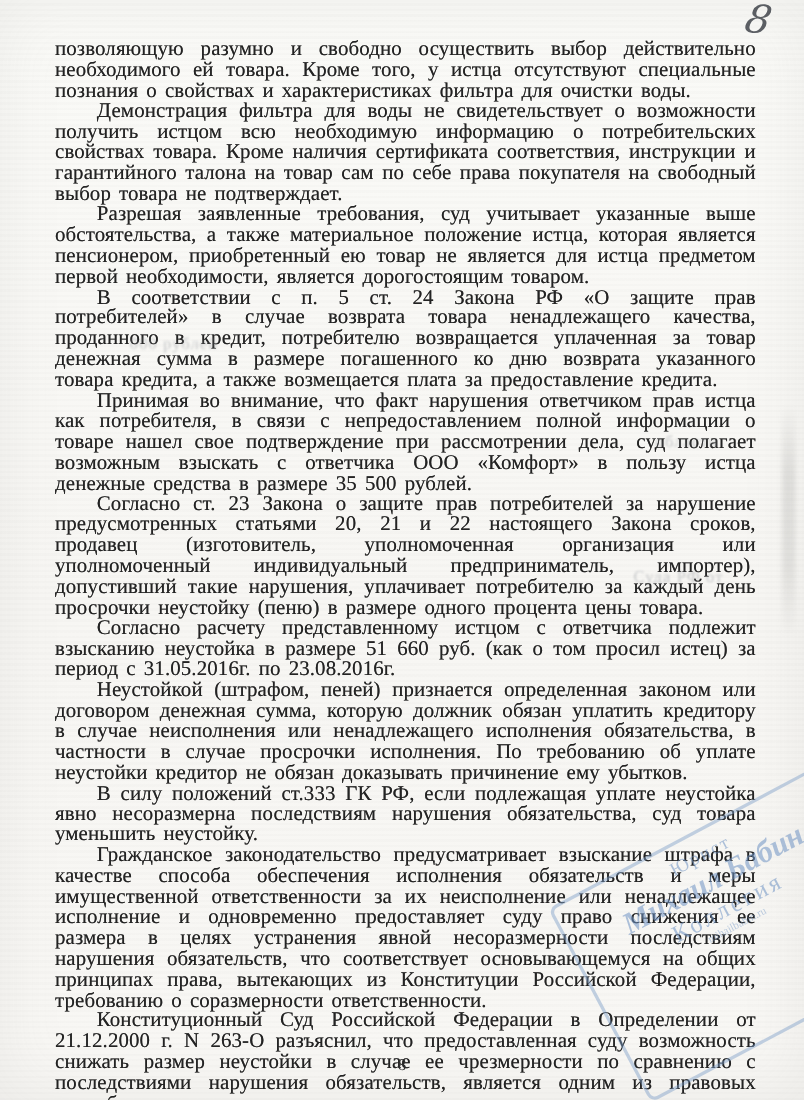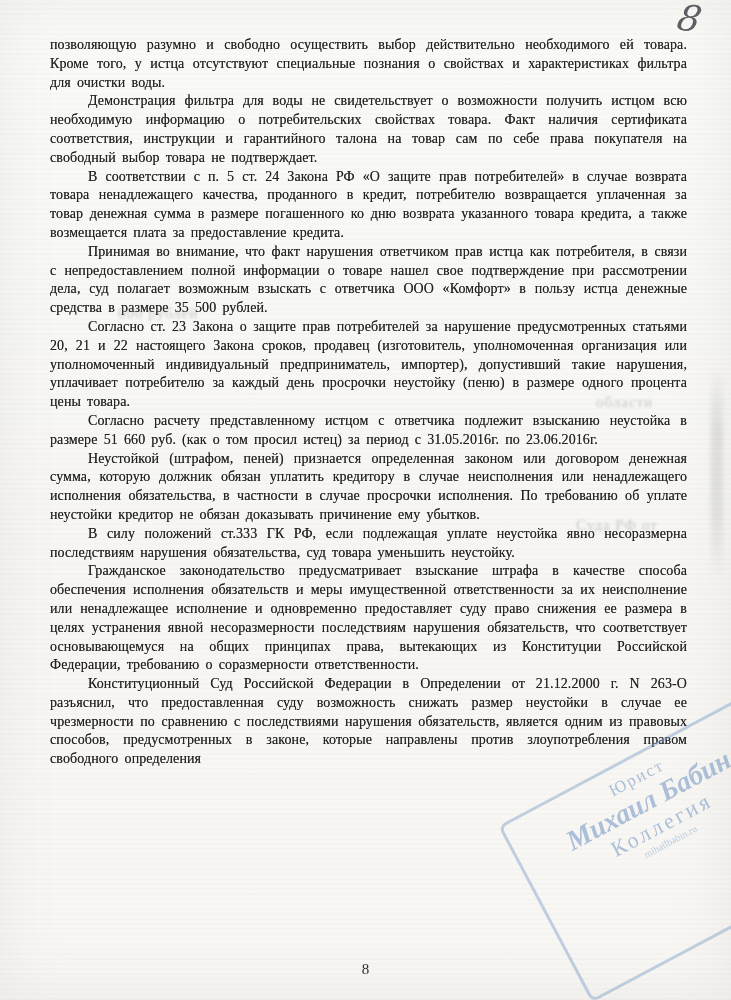--- a/index.html
+++ b/index.html
@@ -18,21 +18,21 @@
     box-shadow: inset 0 0 60px rgba(120,120,115,0.10);
   }
 
   .page {
     position: absolute;
     inset: 0;
     padding: 36px 44px 0 50px;
   }
 
   .body-text p {
-    font-size: 14px;
+    font-size: 19px;
     line-height: 18.8px;
     color: #232323;
     text-align: justify;
     text-indent: 38px;
     word-spacing: 2.5px;
     letter-spacing: 0.1px;
     text-shadow: 0 0 0.6px rgba(45,45,45,0.7);
   }
 
   .body-text p.continuation { text-indent: 0; }
@@ -101,25 +101,26 @@
 </style>
 </head>
 <body>
 
 <div class="page">
 
   <div class="handwritten-number">8</div>
 
   <div class="body-text">
     <p class="continuation">позволяющую разумно и свободно осуществить выбор действительно необходимого ей товара. Кроме того, у истца отсутствуют специальные познания о свойствах и характеристиках фильтра для очистки воды.</p>
-    <p>Демонстрация фильтра для воды не свидетельствует о возможности получить истцом всю необходимую информацию о потребительских свойствах товара. Факт наличия сертификата соответствия, инструкции и гарантийного талона на товар сам по себе права покупателя на свободный выбор товара не подтверждает.</p>
+    <p>Демонстрация фильтра для воды не свидетельствует о возможности получить истцом всю необходимую информацию о потребительских свойствах товара. Кроме наличия сертификата соответствия, инструкции и гарантийного талона на товар сам по себе права покупателя на свободный выбор товара не подтверждает.</p>
+    <p>Разрешая заявленные требования, суд учитывает указанные выше обстоятельства, а также материальное положение истца, которая является пенсионером, приобретенный ею товар не является для истца предметом первой необходимости, является дорогостоящим товаром.</p>
     <p>В соответствии с п. 5 ст. 24 Закона РФ «О защите прав потребителей» в случае возврата товара ненадлежащего качества, проданного в кредит, потребителю возвращается уплаченная за товар денежная сумма в размере погашенного ко дню возврата указанного товара кредита, а также возмещается плата за предоставление кредита.</p>
     <p>Принимая во внимание, что факт нарушения ответчиком прав истца как потребителя, в связи с непредоставлением полной информации о товаре нашел свое подтверждение при рассмотрении дела, суд полагает возможным взыскать с ответчика ООО «Комфорт» в пользу истца денежные средства в размере 35 500 рублей.</p>
     <p>Согласно ст. 23 Закона о защите прав потребителей за нарушение предусмотренных статьями 20, 21 и 22 настоящего Закона сроков, продавец (изготовитель, уполномоченная организация или уполномоченный индивидуальный предприниматель, импортер), допустивший такие нарушения, уплачивает потребителю за каждый день просрочки неустойку (пеню) в размере одного процента цены товара.</p>
-    <p>Согласно расчету представленному истцом с ответчика подлежит взысканию неустойка в размере 51 660 руб. (как о том просил истец) за период с 31.05.2016г. по 23.06.2016г.</p>
+    <p>Согласно расчету представленному истцом с ответчика подлежит взысканию неустойка в размере 51 660 руб. (как о том просил истец) за период с 31.05.2016г. по 23.08.2016г.</p>
     <p>Неустойкой (штрафом, пеней) признается определенная законом или договором денежная сумма, которую должник обязан уплатить кредитору в случае неисполнения или ненадлежащего исполнения обязательства, в частности в случае просрочки исполнения. По требованию об уплате неустойки кредитор не обязан доказывать причинение ему убытков.</p>
     <p>В силу положений ст.333 ГК РФ, если подлежащая уплате неустойка явно несоразмерна последствиям нарушения обязательства, суд товара уменьшить неустойку.</p>
     <p>Гражданское законодательство предусматривает взыскание штрафа в качестве способа обеспечения исполнения обязательств и меры имущественной ответственности за их неисполнение или ненадлежащее исполнение и одновременно предоставляет суду право снижения ее размера в целях устранения явной несоразмерности последствиям нарушения обязательств, что соответствует основывающемуся на общих принципах права, вытекающих из Конституции Российской Федерации, требованию о соразмерности ответственности.</p>
     <p>Конституционный Суд Российской Федерации в Определении от 21.12.2000 г. N 263-О разъяснил, что предоставленная суду возможность снижать размер неустойки в случае ее чрезмерности по сравнению с последствиями нарушения обязательств, является одним из правовых способов, предусмотренных в законе, которые направлены против злоупотребления правом свободного определения</p>
   </div>
 
   <div class="ghost ghost-1">000 рублей</div>
   <div class="ghost ghost-2">области</div>
   <div class="ghost ghost-3">Суда РФ от</div>
   <div class="edge-streak"></div>

